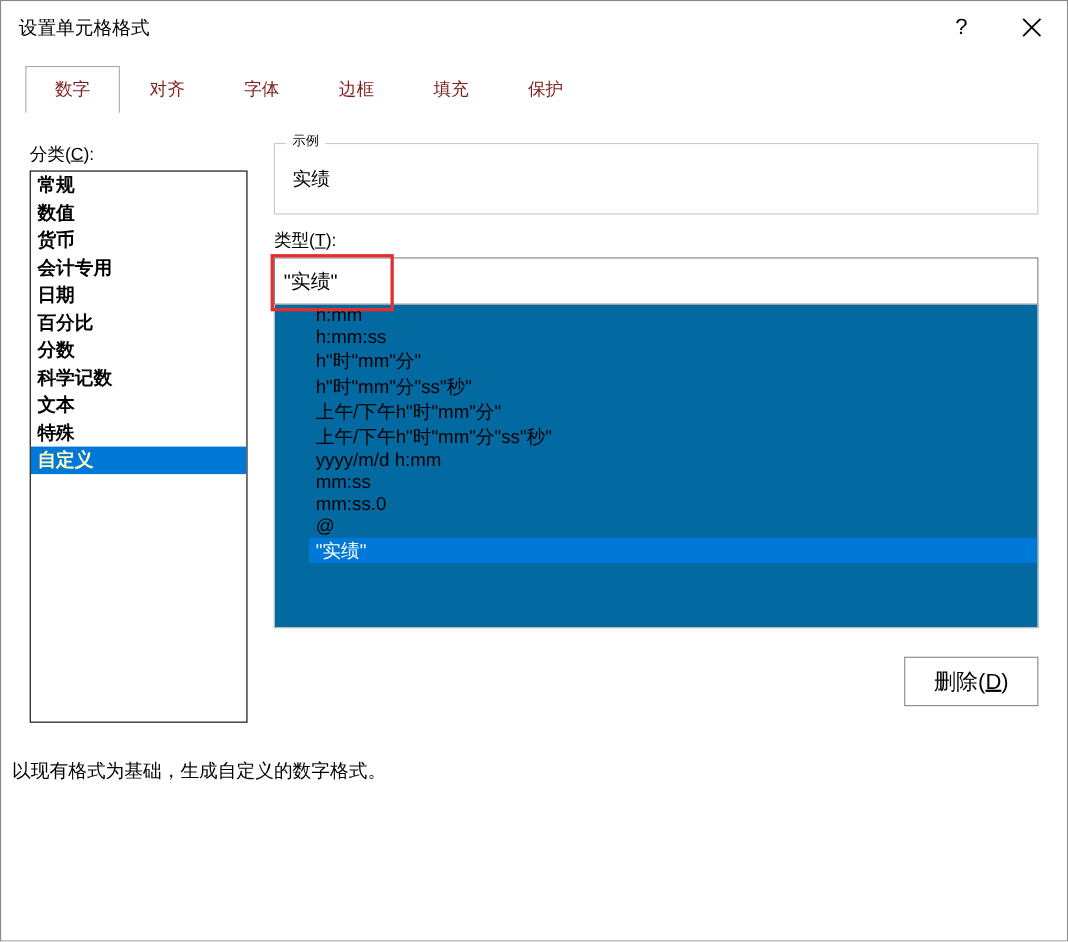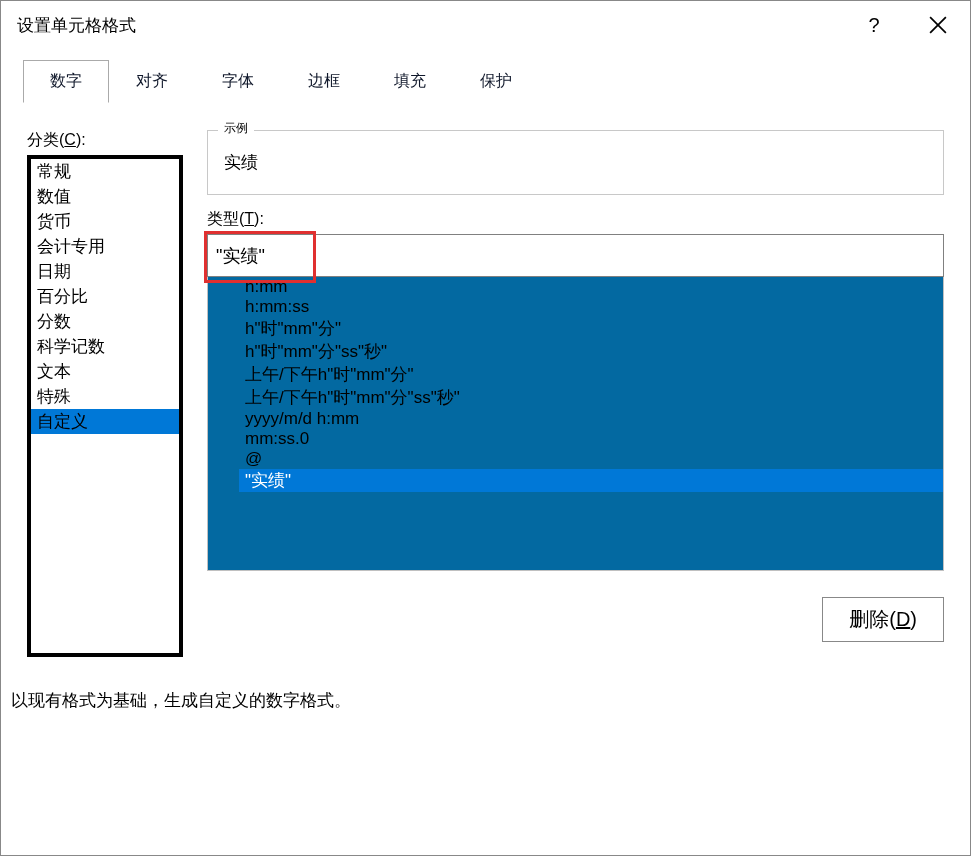--- a/index.html
+++ b/index.html
@@ -49,21 +49,21 @@
 .titlebar .ctrl.close svg { width: 18px; height: 18px; }
 
 .tabs {
   display: flex;
   margin: 10px 22px 0 22px;
   border-bottom: none;
 }
 .tab {
   padding: 10px 26px;
   font-size: 16px;
-  color: #0f172a;
+  color: #7f1d1d;
   border: 1px solid transparent;
   border-bottom: none;
   position: relative;
   top: 1px;
 }
 .tab.active {
   border: 1px solid #aaa;
   border-bottom: 1px solid #fff;
   background: #fff;
 }
@@ -73,35 +73,36 @@
   display: flex;
   gap: 24px;
 }
 .label-row {
   font-size: 16px;
   margin-bottom: 4px;
 }
 .label-row .u { text-decoration: underline; }
 
 .categories {
-  width: 156px;
+  width: 198px;
 }
 .cat-list {
-  border: 4px solid #000000;
+  border: 1px solid #000000;
   height: 502px;
   overflow-y: scroll;
   background: #fff;
+  font-weight: bold;
 }
 .cat-item {
   padding: 1px 6px;
   font-size: 17px;
 }
 .cat-item.selected {
   background: #0078d7;
-  color: #000000;
+  color: #fef9c3;
 }
 
 
 .cat-list::-webkit-scrollbar, .type-list::-webkit-scrollbar {
   width: 18px;
 }
 .cat-list::-webkit-scrollbar-track, .type-list::-webkit-scrollbar-track {
   background: #f0f0f0;
 }
 .cat-list::-webkit-scrollbar-thumb, .type-list::-webkit-scrollbar-thumb {
@@ -249,20 +250,21 @@
         <div class="highlight-box"></div>
       </div>
       <div class="type-list" id="type-list">
           <div class="type-item">h:mm</div>
           <div class="type-item">h:mm:ss</div>
           <div class="type-item">h"时"mm"分"</div>
           <div class="type-item">h"时"mm"分"ss"秒"</div>
           <div class="type-item">上午/下午h"时"mm"分"</div>
           <div class="type-item">上午/下午h"时"mm"分"ss"秒"</div>
           <div class="type-item">yyyy/m/d h:mm</div>
+          <div class="type-item">mm:ss</div>
           <div class="type-item">mm:ss.0</div>
           <div class="type-item">@</div>
           <div class="type-item selected">"实绩"</div>
         </div>
 
       <div class="delete-row">
         <button class="btn">
           <span>删除(</span><span class="u">D</span><span>)</span>
         </button>
       </div>

